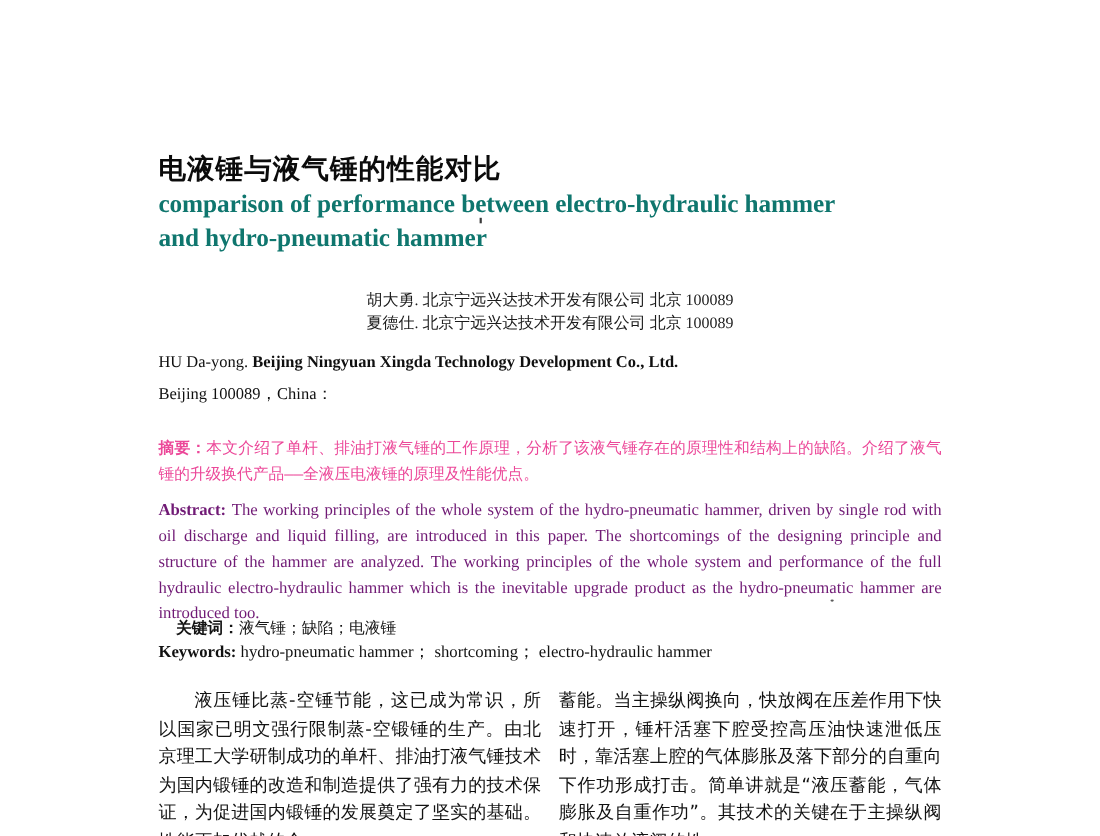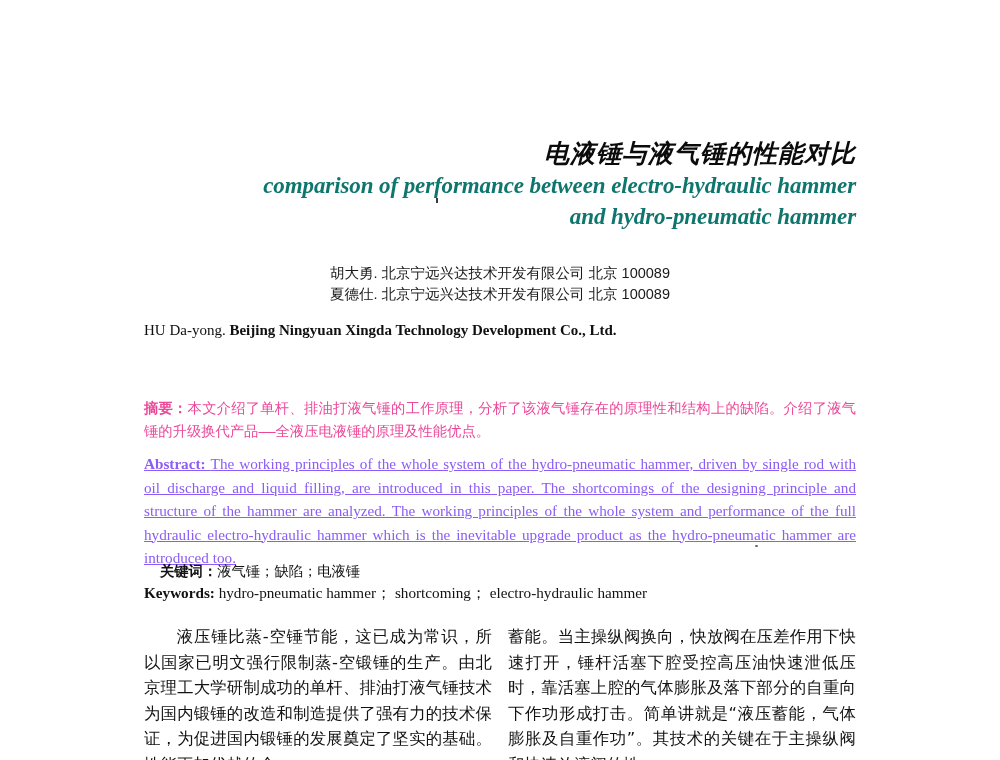--- a/index.html
+++ b/index.html
@@ -23,22 +23,21 @@
     height: 760px;
     background: #ffffff;
   }
 
   
   .title-block {
     position: absolute;
     left: 144px;
     top: 138px;
     width: 712px;
-    text-align: right;
-    font-style: italic;
+    text-align: left;
   }
   .title-cn {
     font-family: "DejaVu Sans", "Liberation Sans", sans-serif;
     font-size: 25px;
     font-weight: bold;
     letter-spacing: 1px;
     line-height: 32px;
     color: #0b0b0b;
   }
   .title-en {
@@ -51,21 +50,21 @@
   }
   .title-en .ln2 { display: block; }
 
   
   .authors-cn {
     position: absolute;
     left: 144px;
     top: 263px;
     width: 712px;
     text-align: center;
-    font-family: Liberation Sans, sans-serif;
+    font-family: Liberation Serif, serif;
     font-size: 14.5px;
     line-height: 21px;
     color: #1a1a1a;
   }
   .authors-en {
     position: absolute;
     left: 144px;
     top: 320px;
     width: 712px;
     font-size: 15px;
@@ -95,22 +94,21 @@
     text-justify: inter-character;
     color: #ec4899;
   }
   .abs-cn .lbl { font-weight: bold; }
 
   .abs-en {
     margin-top: 8px;
     font-size: 15.2px;
     line-height: 23.5px;
     text-align: justify;
-    color: #8b5cf6;
-    text-decoration: underline;
+    color: #701a75;
   }
   .abs-en .lbl { font-weight: bold; }
 
   
   .kw-block {
     position: absolute;
     left: 144px;
     top: 560px;
     width: 712px;
   }
@@ -177,20 +175,21 @@
 
   <div class="authors-cn">
     <div>胡大勇. 北京宁远兴达技术开发有限公司  北京  100089</div>
     <div>夏德仕. 北京宁远兴达技术开发有限公司  北京  100089</div>
   </div>
 
   <div class="authors-en">
     <div>
       <span class="nm">HU Da-yong. </span><span class="af">Beijing Ningyuan Xingda Technology Development Co., Ltd.</span>
     </div>
+    <span class="addr">Beijing 100089，China：</span>
   </div>
 
   <div class="abs-block">
     <div class="abs-cn"><span class="lbl">摘要：</span><span>本文介绍了单杆、排油打液气锤的工作原理，分析了该液气锤存在的原理性和结构上的缺陷。介绍了液气锤的升级换代产品——全液压电液锤的原理及性能优点。</span></div>
     <div class="abs-en"><span class="lbl">Abstract: </span><span>The working principles of the whole system of the hydro-pneumatic hammer, driven by single rod with oil discharge and liquid filling, are introduced in this paper. The shortcomings of the designing principle and structure of the hammer are analyzed. The working principles of the whole system and performance of the full hydraulic electro-hydraulic hammer which is the inevitable upgrade product as the hydro-pneumatic hammer are introduced too.</span></div>
   </div>
 
   <div class="kw-block">
     <div class="kw-cn"><span class="lbl">关键词：</span><span>液气锤；缺陷；电液锤</span></div>
     <div class="kw-en"><span class="lbl">Keywords: </span><span>hydro-pneumatic hammer； shortcoming； electro-hydraulic hammer</span></div>

